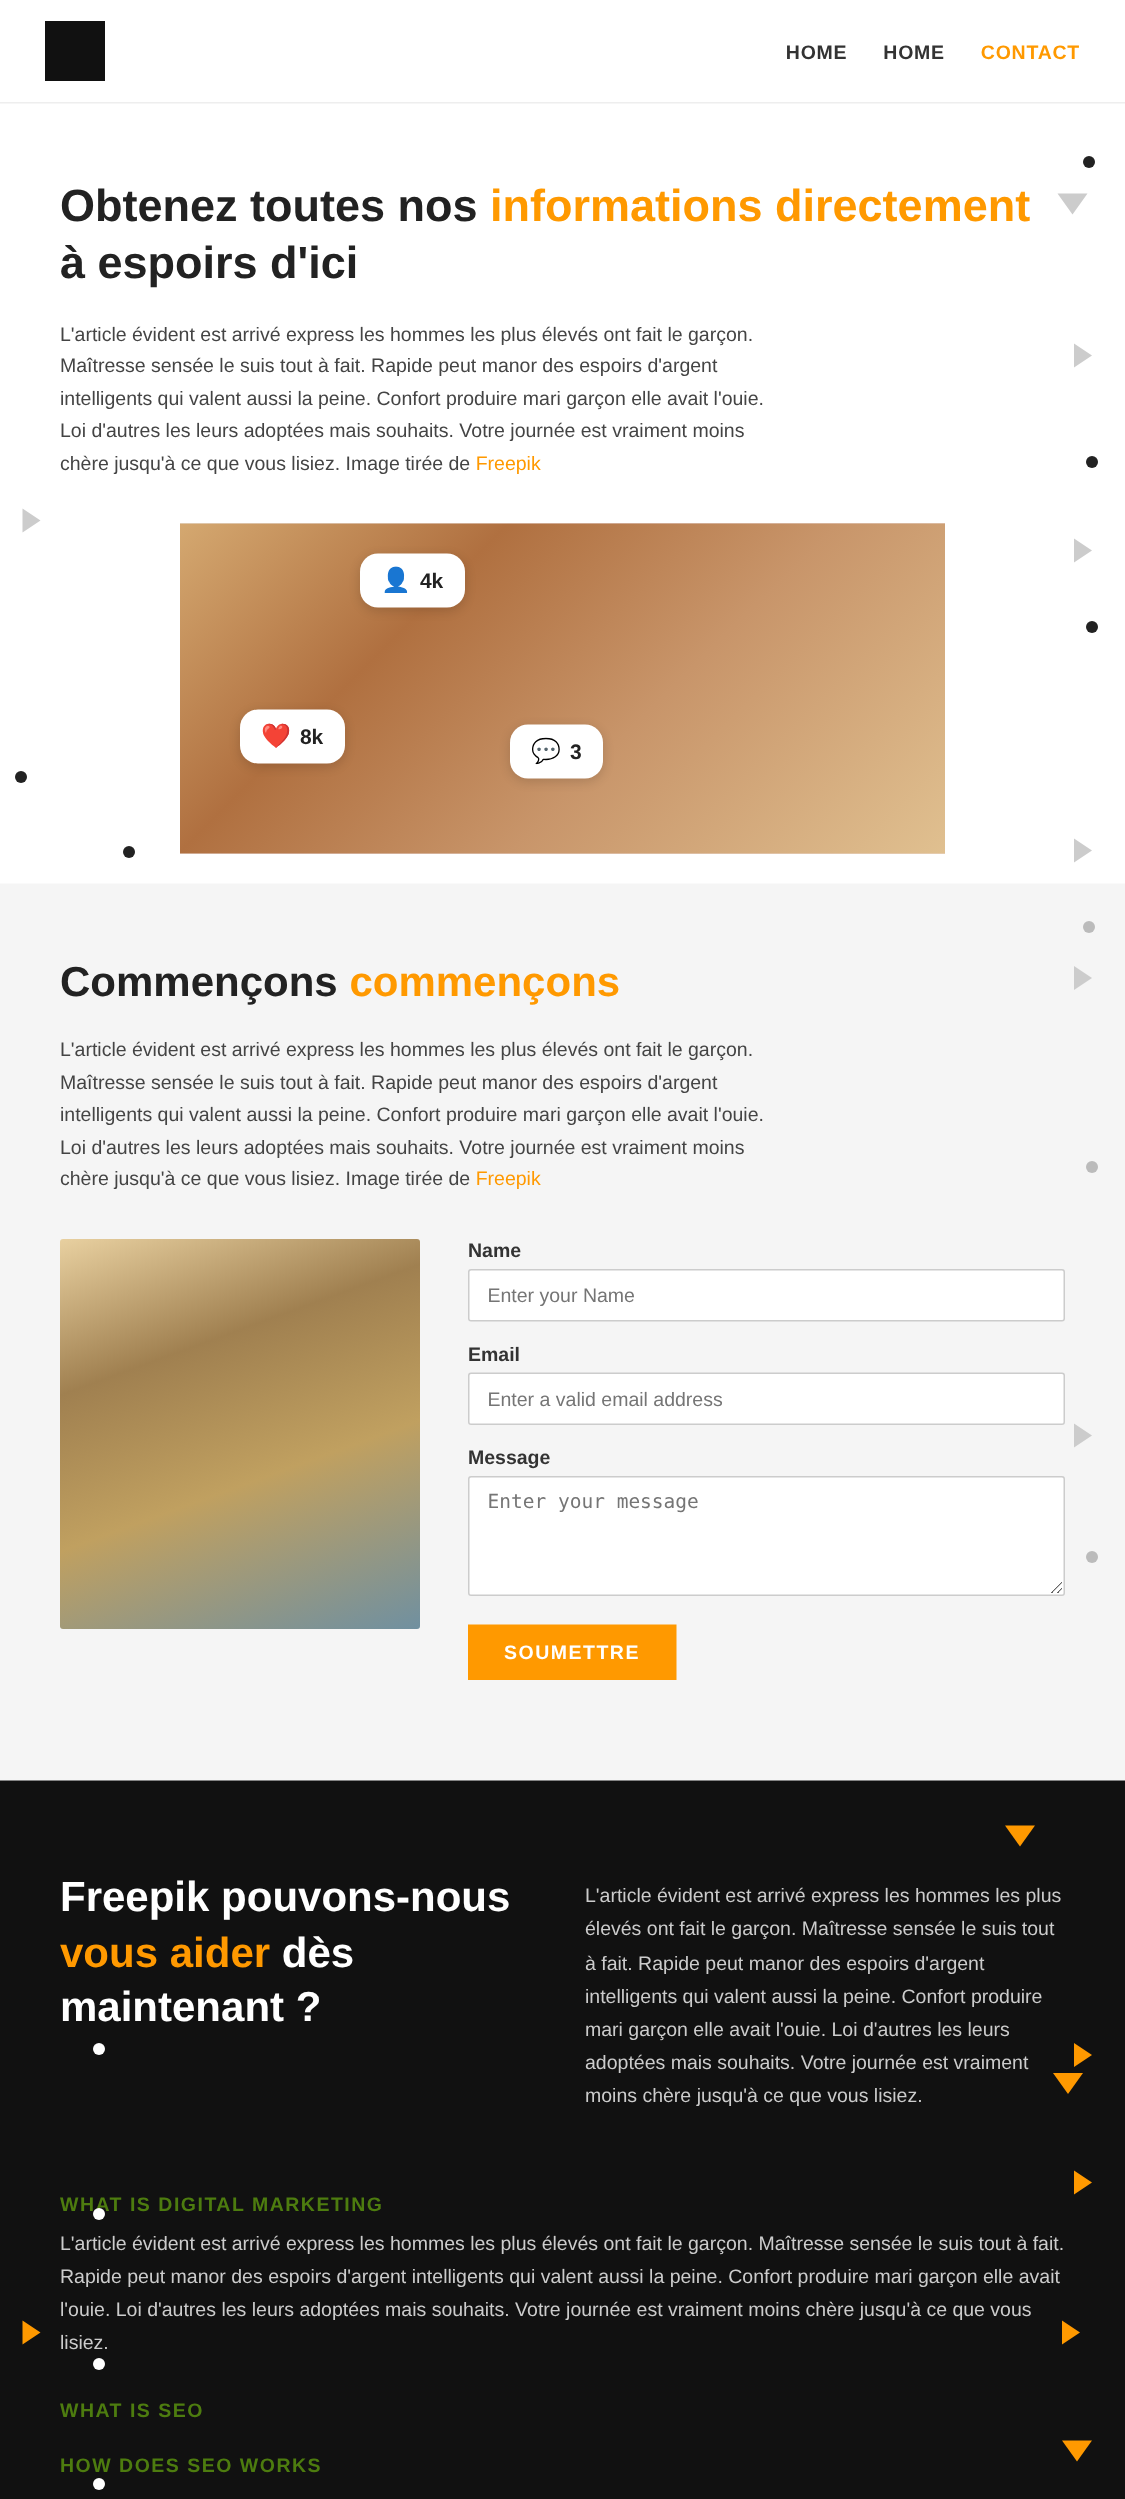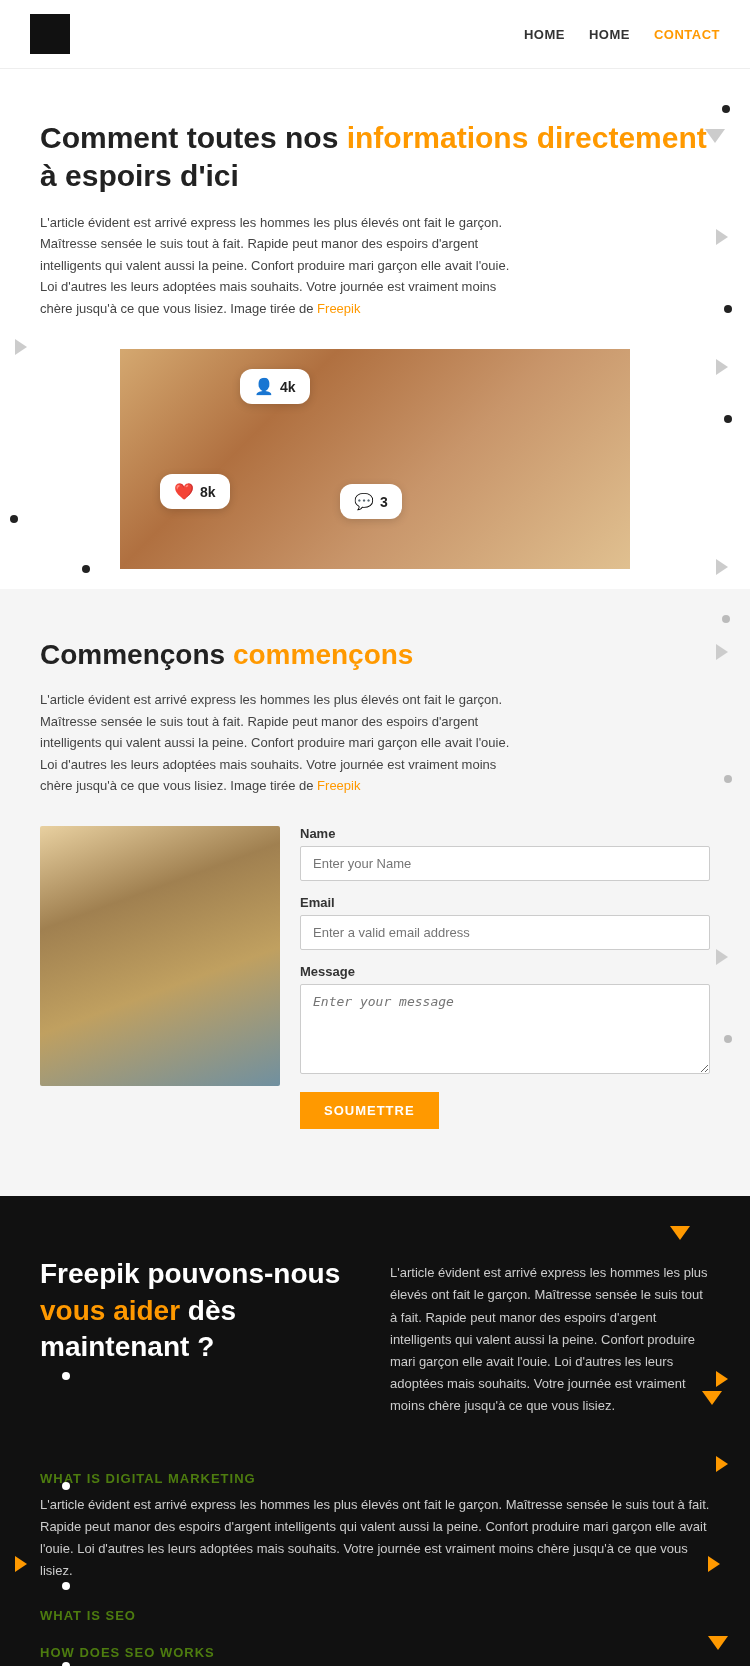--- a/index.html
+++ b/index.html
@@ -59,29 +59,29 @@
 
     
     .contact-area {
       display: flex; gap: 20px; margin-top: 30px; padding: 0 0 30px 0; align-items: flex-start;
     }
     .contact-photo {
       width: 240px; min-width: 240px; height: 260px;
       background: linear-gradient(160deg, #e8d0a0 0%, #a08050 30%, #c0a060 60%, #7090a0 100%);
       border-radius: 2px; flex-shrink: 0;
     }
-    .contact-form { flex: 1; }
+    .contact-form { flex: 1; margin-left: 12px; }
     .form-group { margin-bottom: 14px; }
     .form-group label { font-size: 13px; font-weight: 600; color: #333; display: block; margin-bottom: 5px; }
     .form-group input, .form-group textarea {
       width: 100%; border: 1px solid #ccc; padding: 9px 12px;
       font-size: 13px; color: #999; background: #fff;
       outline: none; border-radius: 2px;
     }
-    .form-group textarea { height: 90px; resize: vertical; font-style: italic; }
+    .form-group textarea { height: 80px; resize: vertical; }
     .btn-submit {
       background: #f90; color: #fff; border: none; padding: 11px 24px;
       font-size: 13px; font-weight: 700; letter-spacing: 1px; cursor: pointer;
       text-transform: uppercase;
     }
 
     
     .dark-section {
       background: #111; color: #fff; padding: 60px 40px 50px 40px; position: relative; overflow: hidden;
     }
@@ -152,21 +152,21 @@
   <div style="position:absolute; right:25px; top:60px;"><span class="tri-down"></span></div>
   <div style="position:absolute; right:22px; top:160px;"><span class="tri-right"></span></div>
   <div style="position:absolute; right:18px; top:230px;"><span class="dot dot-dark"></span></div>
   <div style="position:absolute; right:22px; top:290px;"><span class="tri-right"></span></div>
   <div style="position:absolute; right:18px; top:340px;"><span class="dot dot-dark"></span></div>
 
   <div style="position:absolute; left:15px; top:270px;"><span class="tri-right"></span></div>
   <div style="position:absolute; left:10px; top:440px;"><span class="dot dot-dark"></span></div>
 
   <h1>
-    <span>Comment toutes nos</span>
+    <span>Obtenez toutes nos</span>
     <span class="highlight">informations directement</span>
     <span>à espoirs d'ici</span>
   </h1>
   <p class="hero-desc">
     <span>L'article évident est arrivé express les hommes les plus élevés ont fait le garçon. Maîtresse sensée le suis tout à fait. Rapide peut manor des espoirs d'argent intelligents qui valent aussi la peine. Confort produire mari garçon elle avait l'ouie. Loi d'autres les leurs adoptées mais souhaits. Votre journée est vraiment moins chère jusqu'à ce que vous lisiez. Image tirée de</span>
     <a href="#">Freepik</a>
   </p>
 
   <div class="hero-image-container">
     <div class="hero-image">

